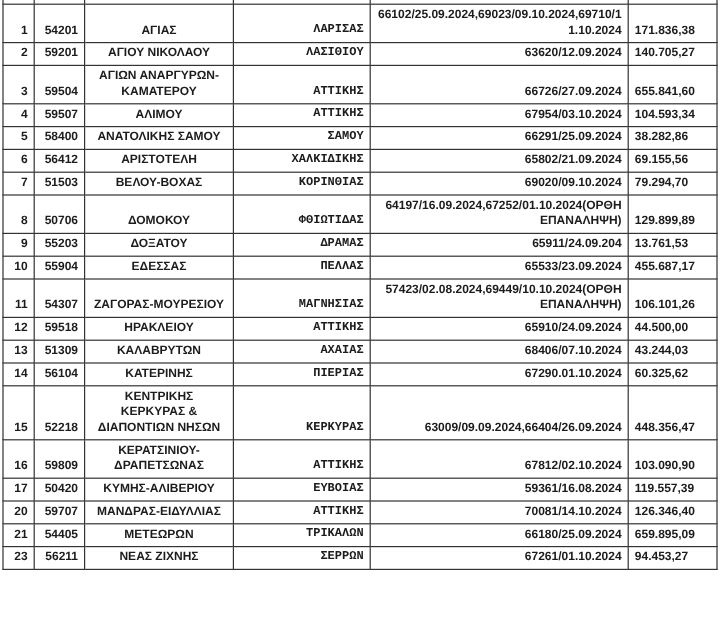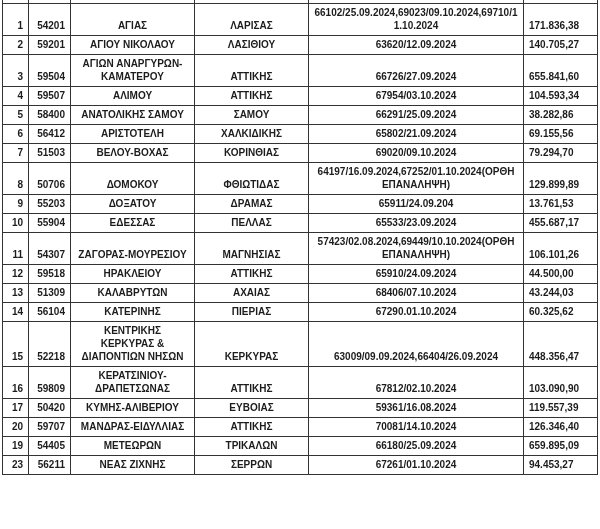--- a/index.html
+++ b/index.html
@@ -34,22 +34,22 @@
   }
   col.c-num    { width: 26px; }
   col.c-code   { width: 42px; }
   col.c-name   { width: 124px; }
   col.c-region { width: 114px; }
   col.c-docs   { width: 215px; }
   col.c-amount { width: 74px; }
   td.num    { text-align: right; padding-right: 5px; }
   td.code   { text-align: right; padding-left: 2px; padding-right: 2px; }
   td.name   { text-align: center; padding-left: 5px; padding-right: 1px; }
-  td.region { text-align: center; }
-  td.docs   { text-align: center; padding-left: 6px; padding-right: 4px; word-break: break-all; }
+  td.region { text-align: right; font-family: Liberation Mono, monospace; }
+  td.docs   { text-align: right; padding-left: 6px; padding-right: 4px; word-break: break-all; }
   td.amount { text-align: left; padding-right: 4px; }
   tr.spacer td { height: 14px; padding: 0; }
 </style>
 </head>
 <body>
 
 <div class="table-wrap">
   <table class="alloc">
     <colgroup>
       <col class="c-num">
@@ -227,21 +227,21 @@
         <tr>
           <td class="num">20</td>
           <td class="code">59707</td>
           <td class="name">ΜΑΝΔΡΑΣ-ΕΙΔΥΛΛΙΑΣ</td>
           <td class="region">ΑΤΤΙΚΗΣ</td>
           <td class="docs">70081/14.10.2024</td>
           <td class="amount">126.346,40</td>
         </tr>
 
         <tr>
-          <td class="num">19</td>
+          <td class="num">21</td>
           <td class="code">54405</td>
           <td class="name">ΜΕΤΕΩΡΩΝ</td>
           <td class="region">ΤΡΙΚΑΛΩΝ</td>
           <td class="docs">66180/25.09.2024</td>
           <td class="amount">659.895,09</td>
         </tr>
 
 
         <tr>
           <td class="num">23</td>

